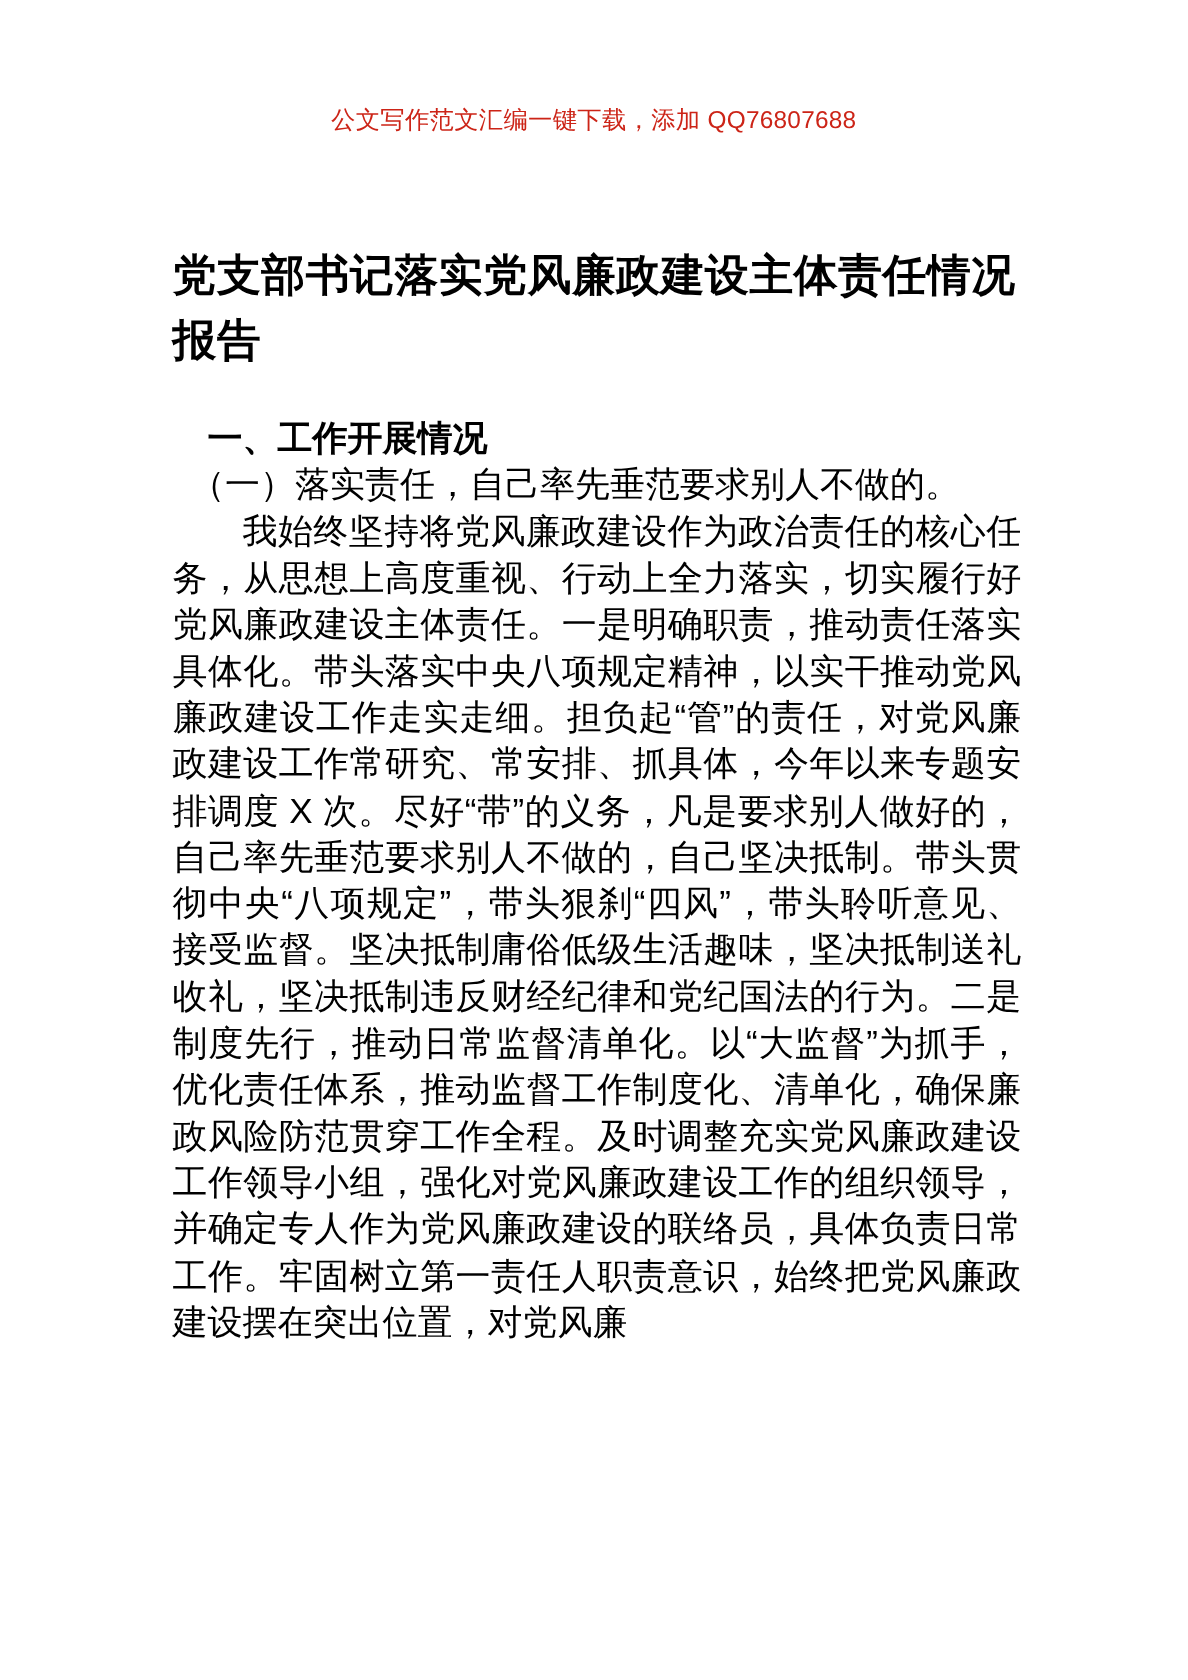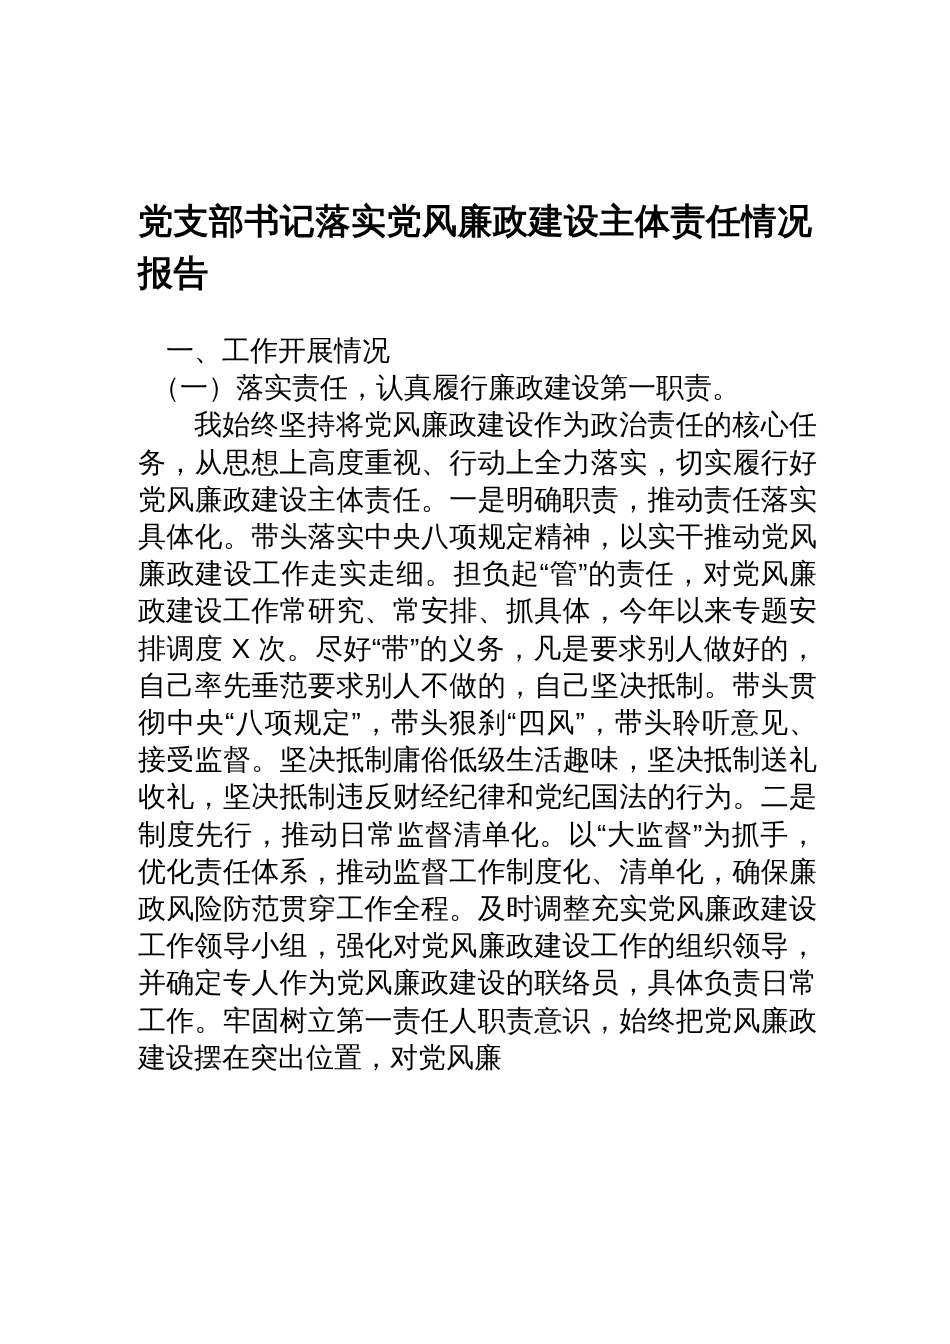--- a/index.html
+++ b/index.html
@@ -71,32 +71,34 @@
     margin: 0;
     letter-spacing: 0px;
     text-indent: 0;
     word-break: break-all;
   }
   .para.indent {
     text-indent: 56px;
   }
   .para.heading {
     text-indent: 28px;
+    font-weight: bold;
   }
   .para.heading-sub {
     text-indent: 14px;
   }
 </style>
 </head>
 <body>
 
 <div class="page">
 
+  <div class="promo-header">公文写作范文汇编一键下载，添加 QQ76807688</div>
 
   <h1 class="doc-title">党支部书记落实党风廉政建设主体责任情况报告</h1>
 
   <div class="doc-body">
     <p class="para heading">一、工作开展情况</p>
-    <p class="para heading-sub">（一）落实责任，认真履行廉政建设第一职责。</p>
+    <p class="para heading-sub">（一）落实责任，自己率先垂范要求别人不做的。</p>
     <p class="para indent">我始终坚持将党风廉政建设作为政治责任的核心任务，从思想上高度重视、行动上全力落实，切实履行好党风廉政建设主体责任。一是明确职责，推动责任落实具体化。带头落实中央八项规定精神，以实干推动党风廉政建设工作走实走细。担负起“管”的责任，对党风廉政建设工作常研究、常安排、抓具体，今年以来专题安排调度 X 次。尽好“带”的义务，凡是要求别人做好的，自己率先垂范要求别人不做的，自己坚决抵制。带头贯彻中央“八项规定”，带头狠刹“四风”，带头聆听意见、接受监督。坚决抵制庸俗低级生活趣味，坚决抵制送礼收礼，坚决抵制违反财经纪律和党纪国法的行为。二是制度先行，推动日常监督清单化。以“大监督”为抓手，优化责任体系，推动监督工作制度化、清单化，确保廉政风险防范贯穿工作全程。及时调整充实党风廉政建设工作领导小组，强化对党风廉政建设工作的组织领导，并确定专人作为党风廉政建设的联络员，具体负责日常工作。牢固树立第一责任人职责意识，始终把党风廉政建设摆在突出位置，对党风廉</p>
   </div>
 
 </div>
 
 </body></html>

